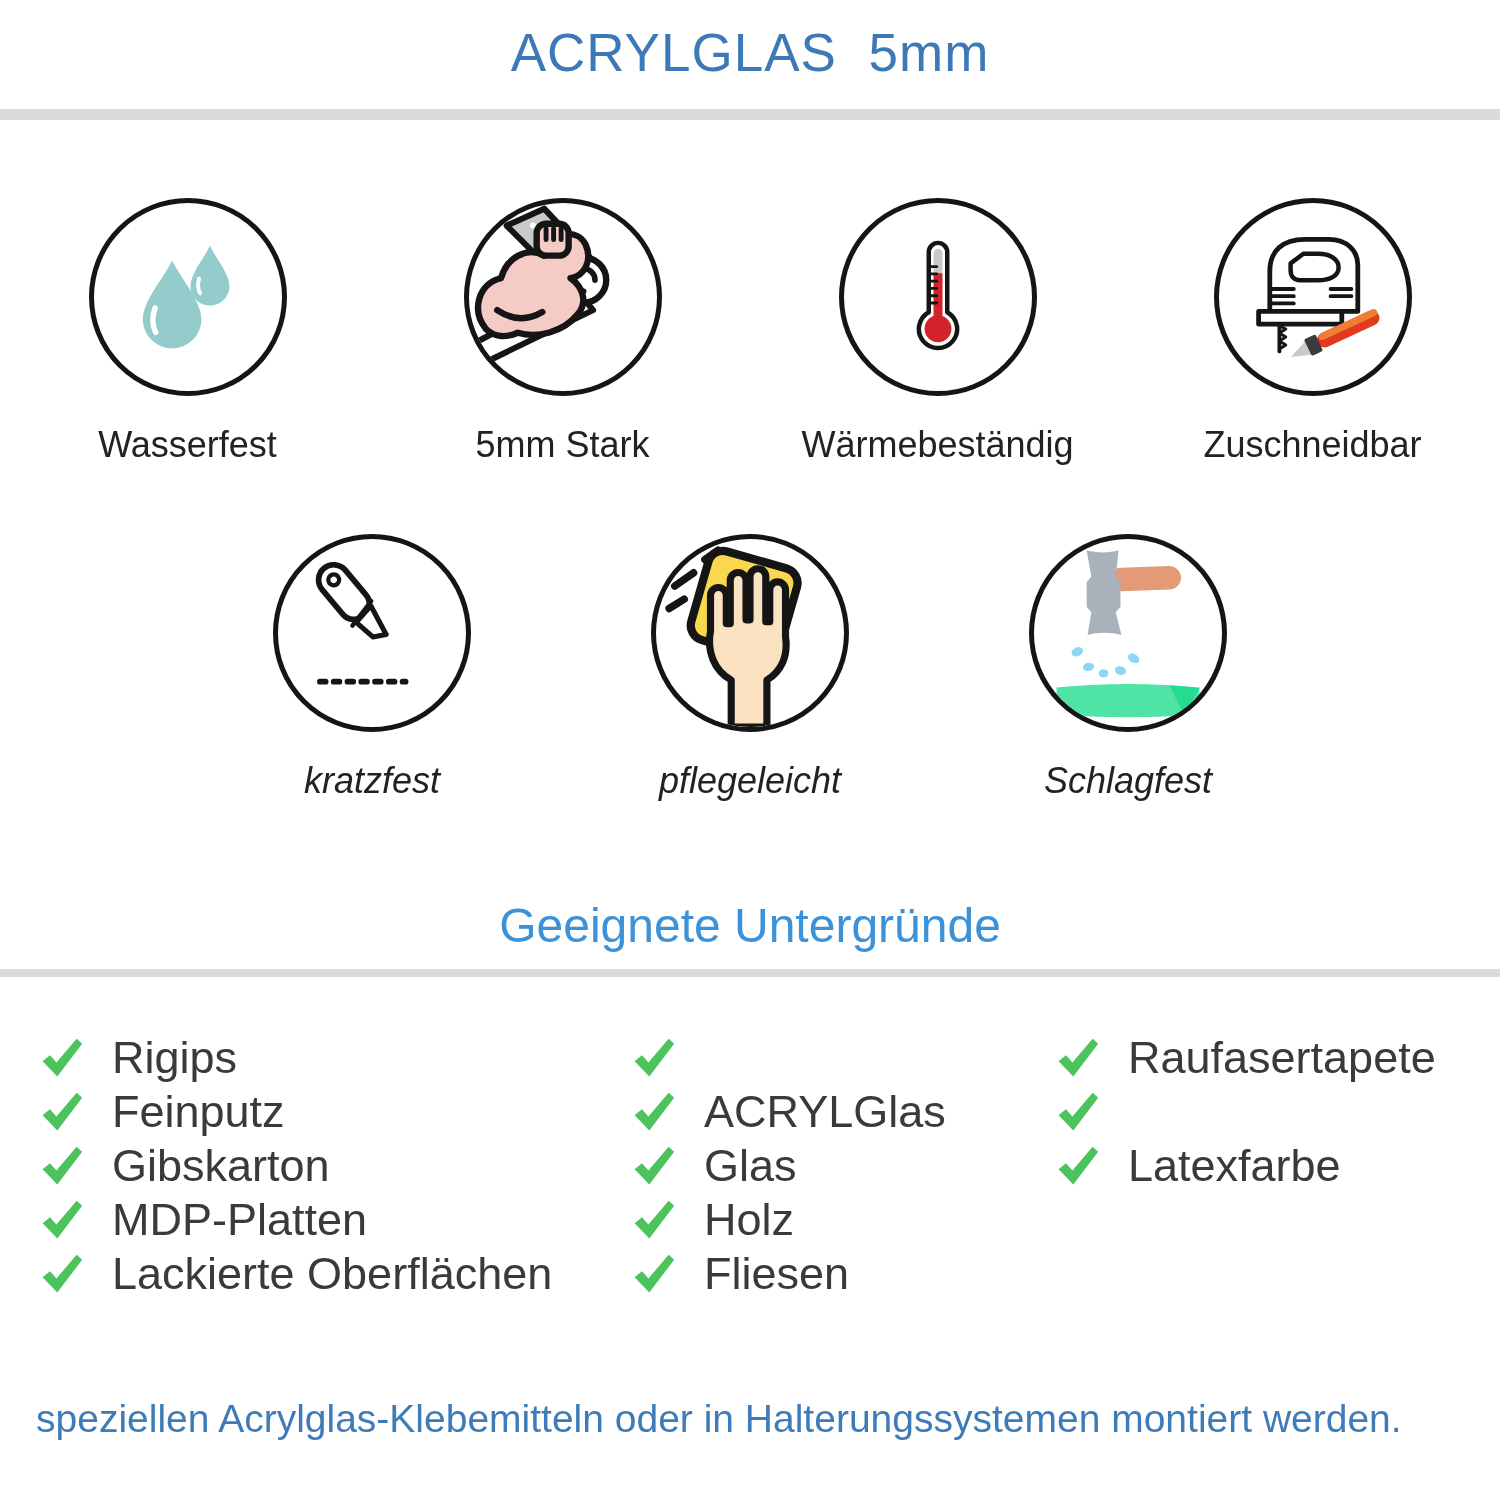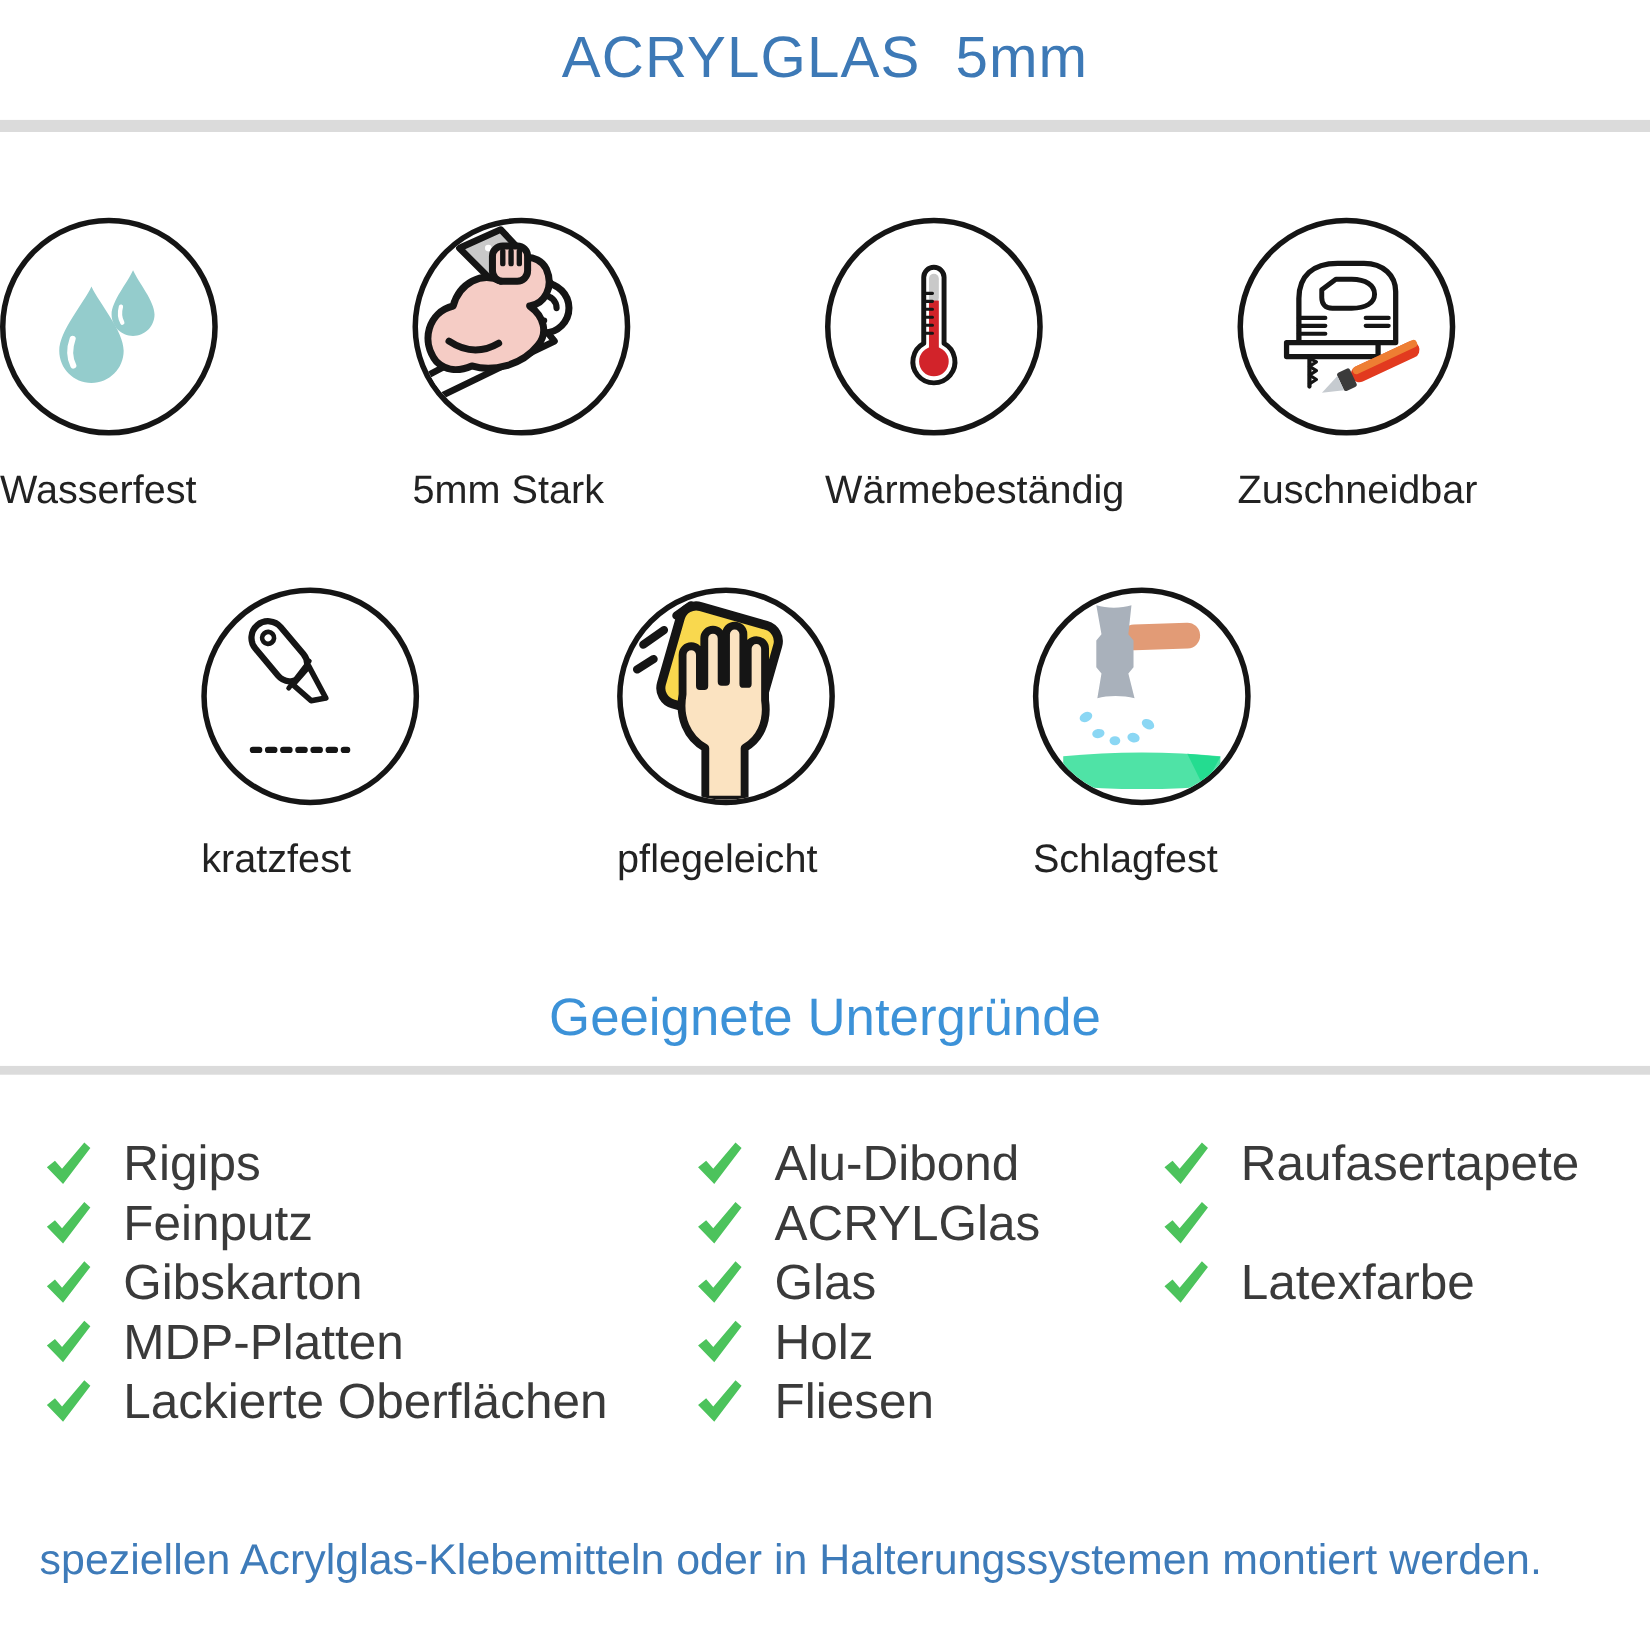--- a/index.html
+++ b/index.html
@@ -7,22 +7,22 @@
   .page{width:1500px;height:1500px;position:relative;background:#fff;}
 
   .title{margin:0;padding-top:22px;text-align:center;font-size:53px;font-weight:400;
          letter-spacing:1px;word-spacing:16px;color:var(--title-blue);}
   .divider{width:100%;background:var(--divider-gray);}
   .divider-1{height:11px;margin-top:26px;}
   .divider-2{height:8px;margin-top:16px;}
 
   .feat-row{display:flex;justify-content:center;}
   .row1{margin-top:78px;}
-  .row2{margin-top:68px;}
-  .feature{width:378px;display:flex;flex-direction:column;align-items:flex-start;}
+  .row2{margin-top:68px;font-style:italic;}
+  .feature{width:378px;display:flex;flex-direction:column;align-items:center;}
   .circle{width:188px;height:188px;border:5px solid #151515;border-radius:50%;
           overflow:hidden;display:flex;align-items:center;justify-content:center;
           background:#fff;flex-shrink:0;}
   .feat-label{margin-top:28px;font-size:36px;color:#222;white-space:nowrap;}
 
   .section-heading{margin:96px 0 0 0;text-align:center;font-size:48px;font-weight:400;
                    line-height:1.15;color:var(--heading-blue);}
 
   .substrates{display:flex;margin-top:54px;padding-left:38px;}
   .sub-col{list-style:none;margin:0;padding:0;}
@@ -221,21 +221,20 @@
           </svg>
         <span>Lackierte Oberflächen</span>
       </li>
     </ul>
 
     <ul class="sub-col col2">
       <li class="check-item">
         <svg class="check" viewBox="0 0 100 100">
             <polygon class="f-check" points="10,57 26,44 40,60 84,8 96,19 42,90"></polygon>
           </svg>
-        <span>Alu-Dibond</span>
       </li>
       <li class="check-item">
         <svg class="check" viewBox="0 0 100 100">
             <polygon class="f-check" points="10,57 26,44 40,60 84,8 96,19 42,90"></polygon>
           </svg>
         <span>ACRYLGlas</span>
       </li>
       <li class="check-item">
         <svg class="check" viewBox="0 0 100 100">
             <polygon class="f-check" points="10,57 26,44 40,60 84,8 96,19 42,90"></polygon>

